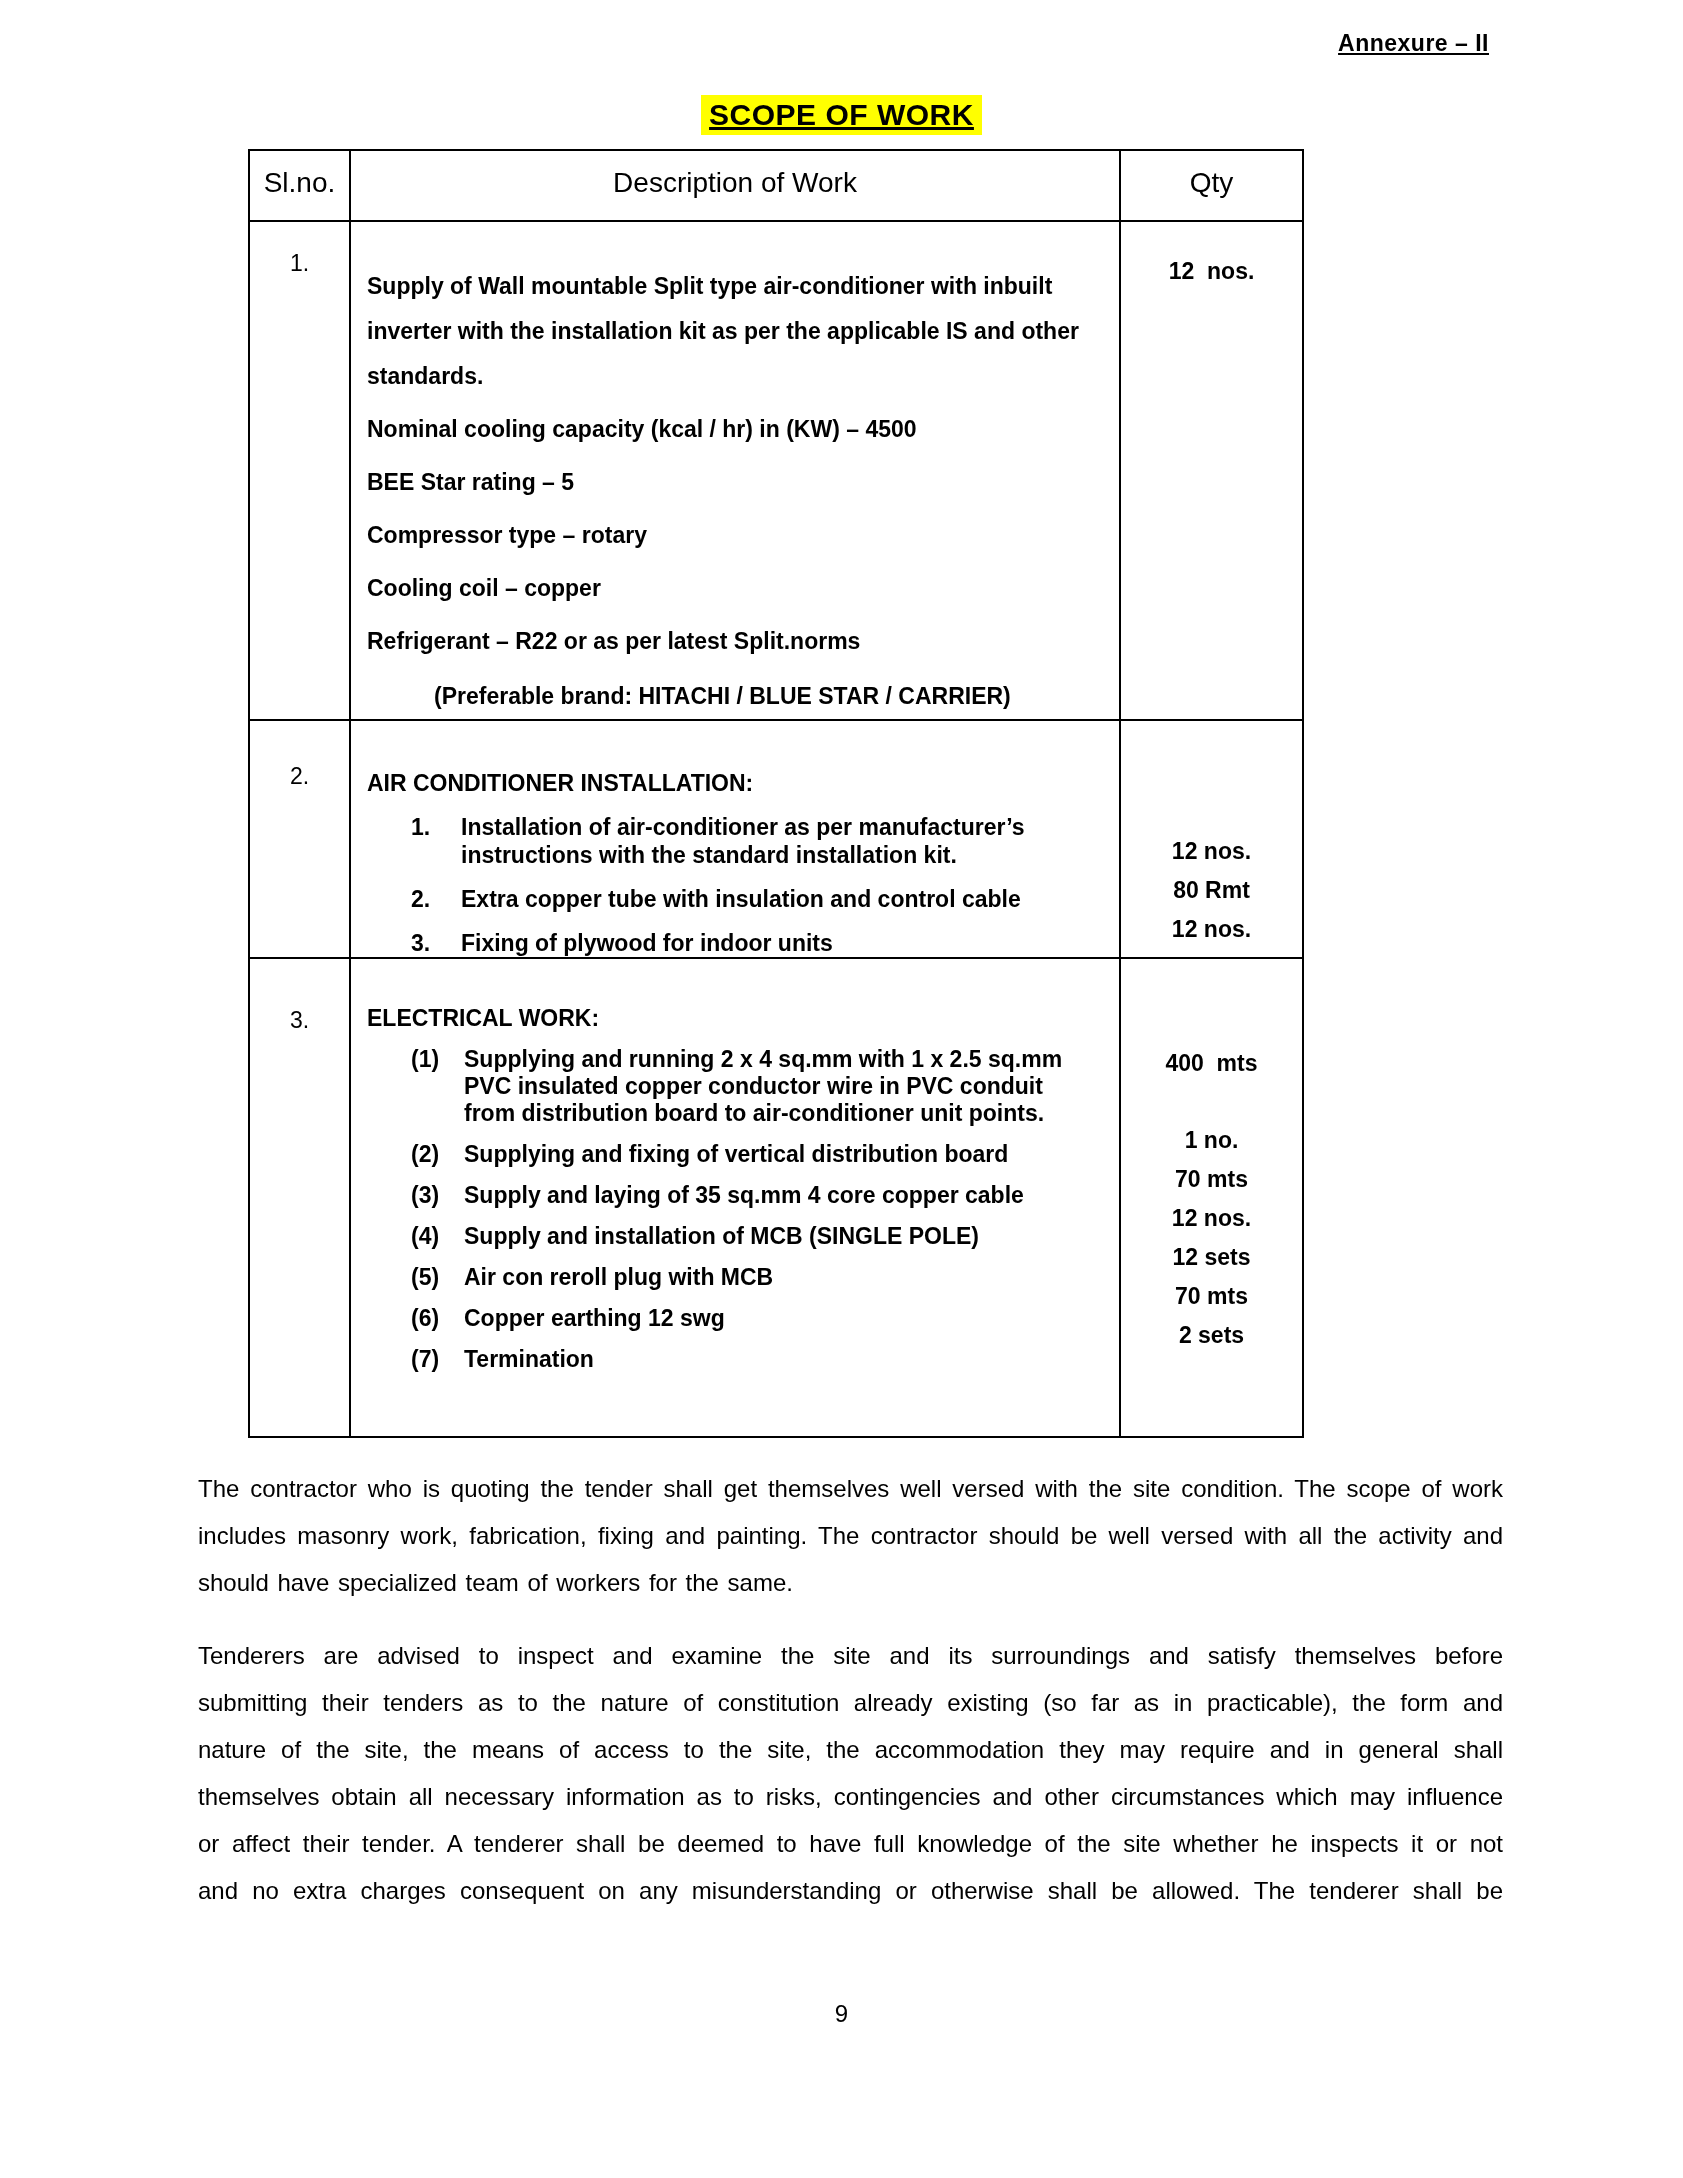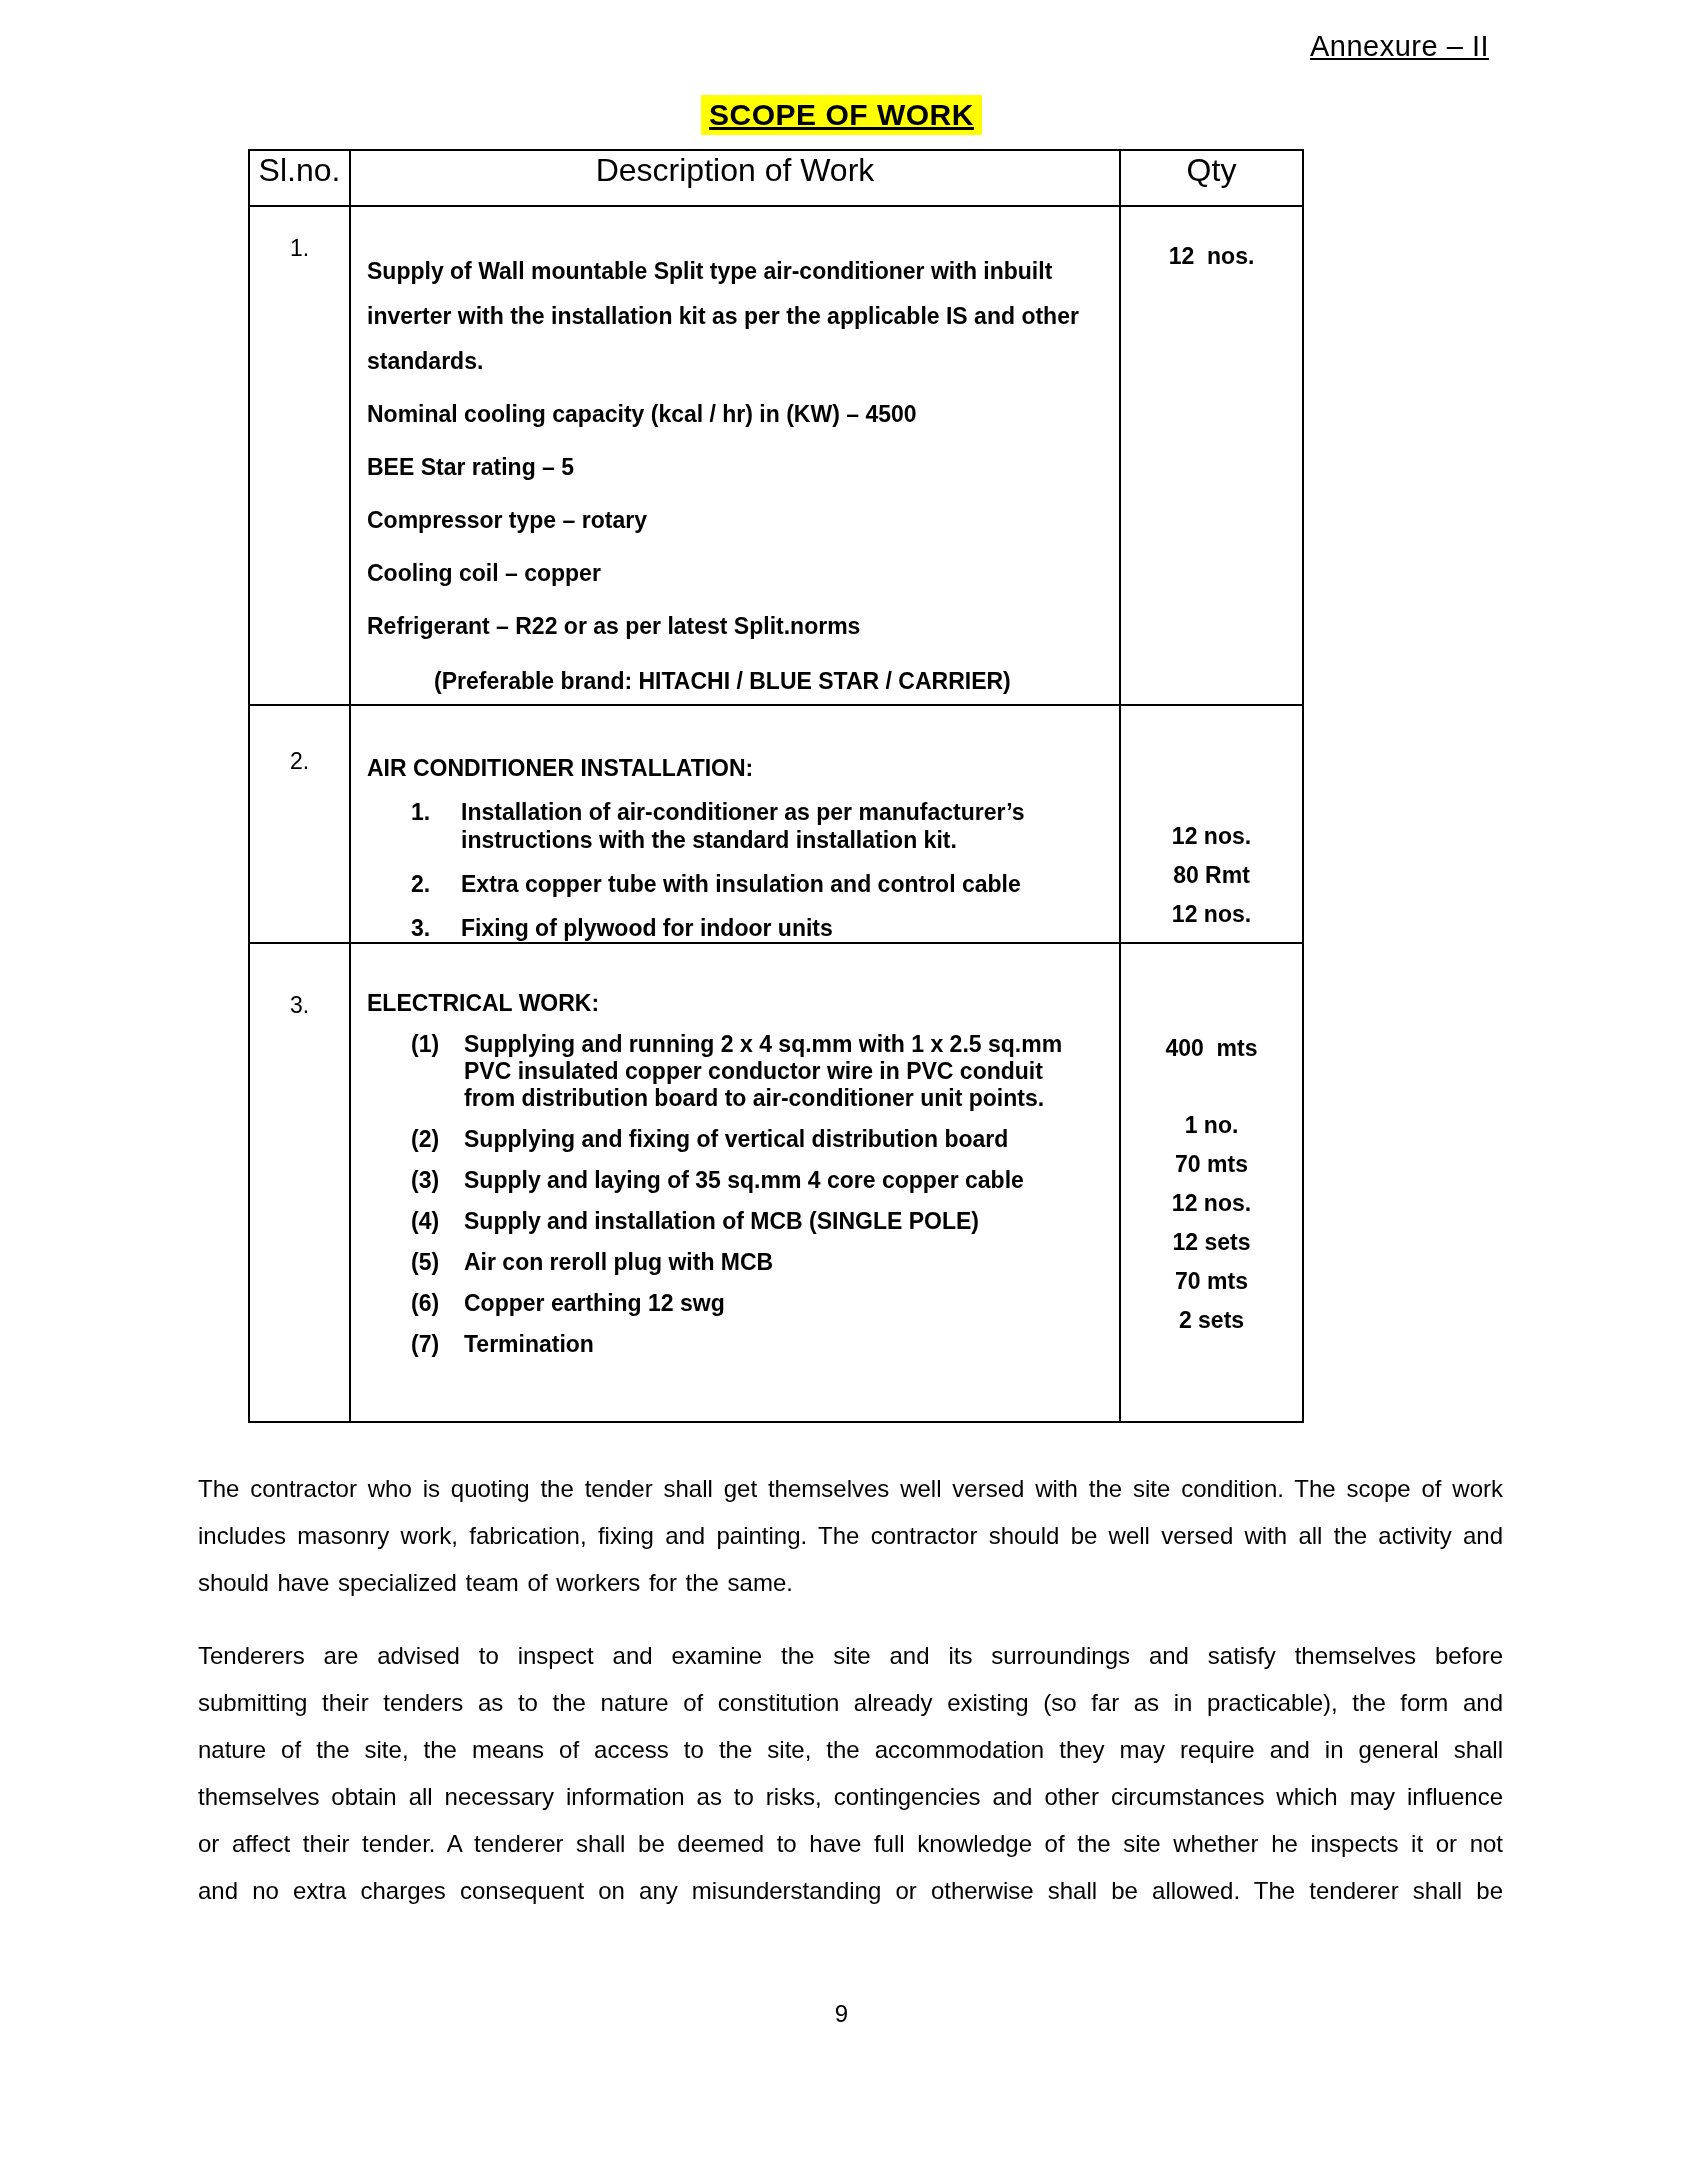--- a/index.html
+++ b/index.html
@@ -4,37 +4,37 @@
 <style>
   html,body { margin:0; padding:0; }
   body {
     width:1683px; height:2178px;
     background:#ffffff; color:#000;
     font-family:"Liberation Sans", sans-serif;
     position:relative; overflow:hidden;
   }
   .annexure {
     position:absolute; top:30px; right:194px;
-    font-size:29px; font-weight:normal; text-decoration:underline;
+    font-size:23px; font-weight:bold; text-decoration:underline;
     letter-spacing:0.5px;
   }
   .title-row { position:absolute; top:95px; left:0; width:100%; text-align:center; }
   .title {
     display:inline-block; background:#ffff00;
     font-size:30px; font-weight:bold; text-decoration:underline;
     padding:3px 8px; letter-spacing:0.5px;
   }
   table.scope {
     position:absolute; top:149px; left:248px;
     width:1054px; border-collapse:collapse; table-layout:fixed;
   }
   table.scope td { border:2px solid #000; vertical-align:top; }
   tr.hdr td {
-    height:52px; padding-top:1px;
-    font-size:32px; font-weight:normal; text-align:center;
+    height:52px; padding-top:16px;
+    font-size:28px; font-weight:normal; text-align:center;
   }
   td.sl { text-align:center; font-size:23px; font-weight:normal; }
   tr.r1 td.sl { padding-top:28px; }
   tr.r2 td.sl { padding-top:42px; }
   tr.r3 td.sl { padding-top:48px; }
   td.desc { padding:0 20px 0 16px; font-size:23px; font-weight:bold; }
   tr.r1 { height:498px; }
   tr.r2 { height:232px; }
   tr.r3 { height:479px; }
   .lead  { margin:42px 0 0 0; line-height:45px; }

